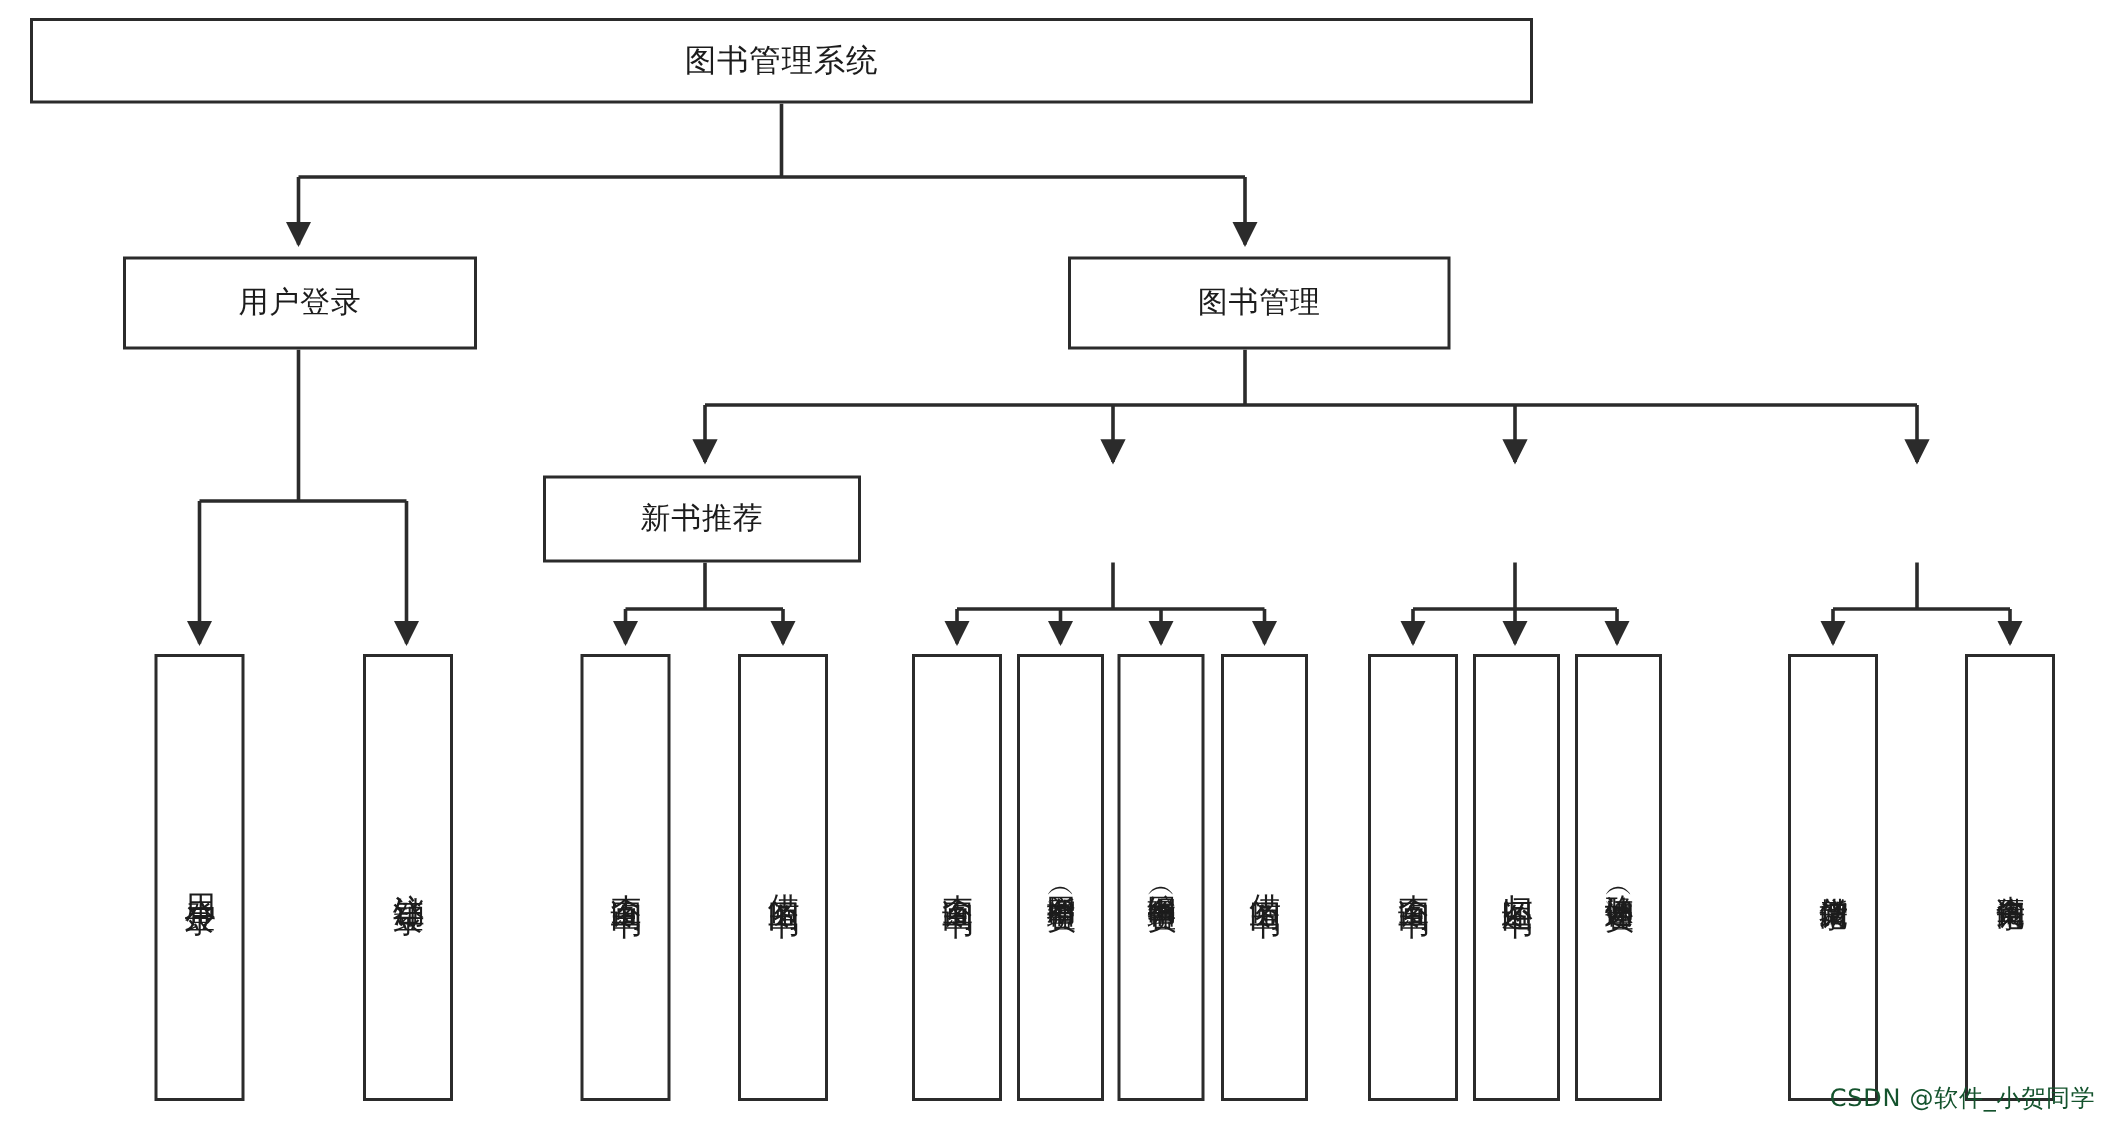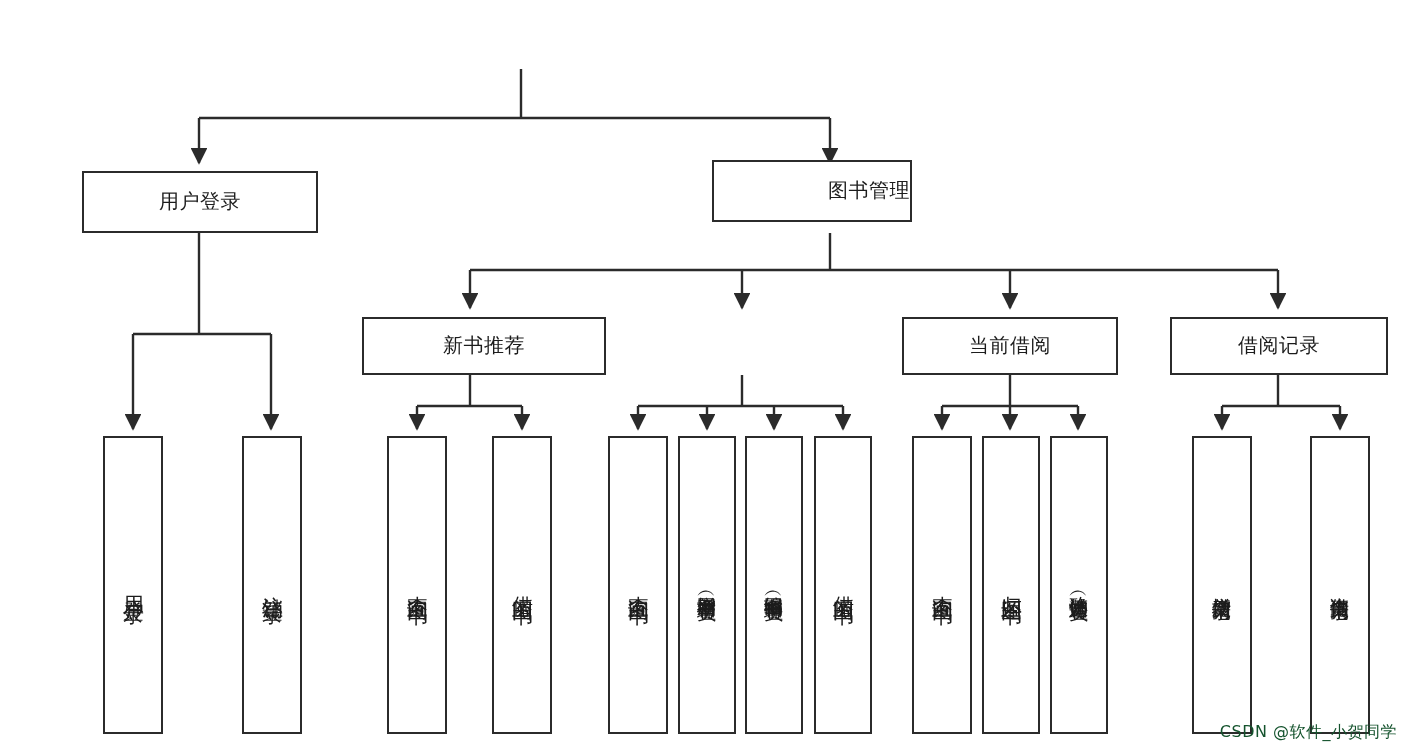--- a/index.html
+++ b/index.html
@@ -128,36 +128,33 @@
       <path d="M 1010 406 L 1010 429" marker-end="url(#arrow)"></path>
       <path d="M 1078 406 L 1078 429" marker-end="url(#arrow)"></path>
 
       <path d="M 1278 375 L 1278 406"></path>
       <path d="M 1222 406 L 1340 406"></path>
       <path d="M 1222 406 L 1222 429" marker-end="url(#arrow)"></path>
       <path d="M 1340 406 L 1340 429" marker-end="url(#arrow)"></path>
     </g>
   </svg>
 
+  <div class="node horiz root" style="left:20px; top:12px; width:1002px; height:57px;">
+    <span class="node-label">图书管理系统</span>
+  </div>
 
   <div class="node horiz" style="left:82px; top:171px; width:236px; height:62px;">
     <span class="node-label">用户登录</span>
   </div>
-  <div class="node horiz" style="left:712px; top:160px; width:200px; height:62px;justify-content:flex-end;">
+  <div class="node horiz" style="left:712px; top:171px; width:255px; height:62px;">
     <span class="node-label">图书管理</span>
   </div>
 
-  <div class="node horiz" style="left:362px; top:317px; width:244px; height:58px;">
+  <div class="node horiz" style="left:362px; top:317px; width:212px; height:58px;">
     <span class="node-label">新书推荐</span>
-  </div>
-  <div class="node horiz" style="left:902px; top:317px; width:216px; height:58px;">
-    <span class="node-label">当前借阅</span>
-  </div>
-  <div class="node horiz" style="left:1170px; top:317px; width:218px; height:58px;">
-    <span class="node-label">借阅记录</span>
   </div>
 
   <div class="node vert" style="left:103px; top:436px; width:60px; height:298px;">
     <span class="node-label">用户登录</span>
   </div>
   <div class="node vert" style="left:242px; top:436px; width:60px; height:298px;">
     <span class="node-label">注销登录</span>
   </div>
 
   <div class="node vert" style="left:387px; top:436px; width:60px; height:298px;">

